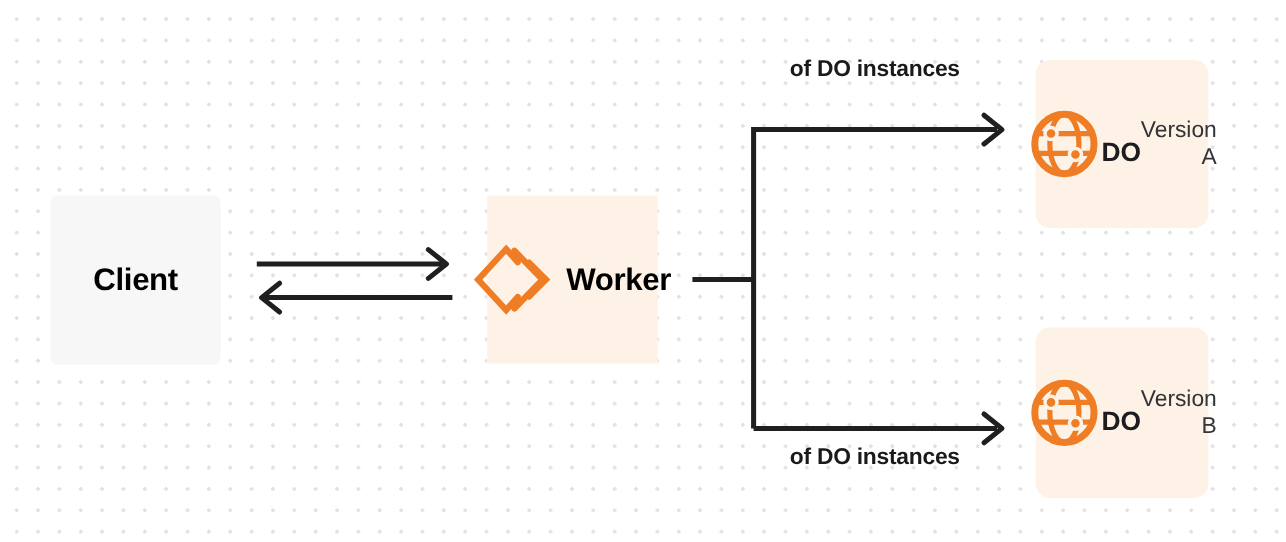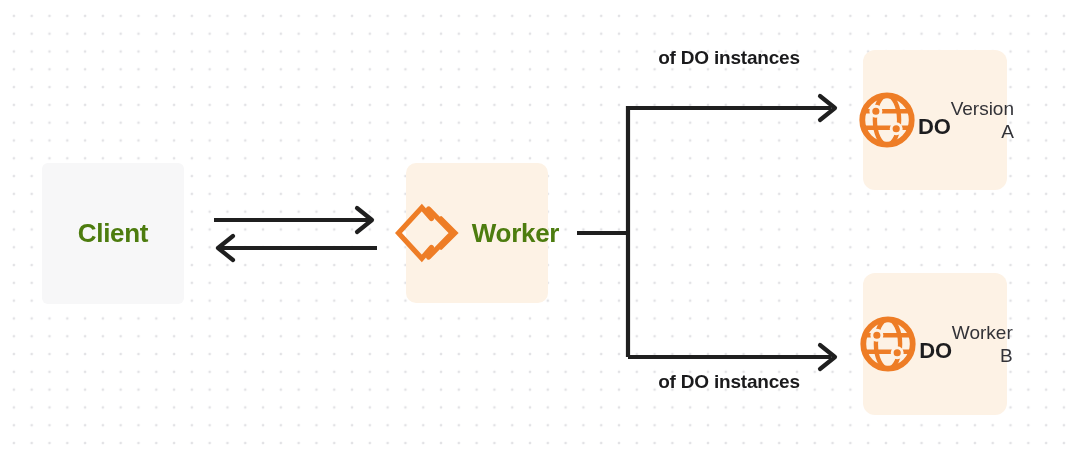--- a/index.html
+++ b/index.html
@@ -44,39 +44,39 @@
   .node-client {
     left: 42px; top: 163px;
     width: 142px; height: 141px;
     background: #f7f7f8;
     border-radius: 6px;
   }
   .node-worker {
     left: 406px; top: 163px;
     width: 142px; height: 140px;
     background: #fdf2e5;
-    border-radius: 10px;
+    border-radius: 0;
     gap: 11px;
   }
   .node-do-a {
     left: 863px; top: 50px;
     width: 144px; height: 140px;
     background: #fdf2e5;
     border-radius: 12px;
   }
   .node-do-b {
     left: 863px; top: 273px;
     width: 144px; height: 142px;
     background: #fdf2e5;
     border-radius: 12px;
   }
   .node-label {
     font-size: 26px;
     font-weight: 700;
-    color: #4d7c0f;
+    color: #000000;
     letter-spacing: -0.3px;
   }
   .do-title {
     font-size: 22px;
     font-weight: 700;
     color: #1d1d1f;
     line-height: 26px;
     margin-top: 14px;
     letter-spacing: -0.2px;
   }
@@ -165,21 +165,21 @@
           <path d="M8 23 L56 23" stroke-width="4.5"></path>
           <path d="M8 40 L56 40" stroke-width="4.5"></path>
           <ellipse cx="32" cy="32" rx="12.5" ry="25.5" stroke-width="4.5"></ellipse>
           <circle cx="32" cy="32" r="25.5" stroke-width="6"></circle>
         </g>
         <circle cx="20.5" cy="23" r="5.2" fill="#ee7d26" stroke="#fdf2e5" stroke-width="3"></circle>
         <circle cx="41.5" cy="41" r="5.2" fill="#ee7d26" stroke="#fdf2e5" stroke-width="3"></circle>
       </svg>
     </span>
     <span class="do-title">DO</span>
-    <span class="do-subtitle">Worker B</span>
+    <span class="do-subtitle">Version B</span>
   </div>
 
   <div class="edge-label edge-label-top">
     <div>of DO instances</div>
   </div>
   <div class="edge-label edge-label-bottom">
     <div>of DO instances</div>
   </div>
 
 </div>

